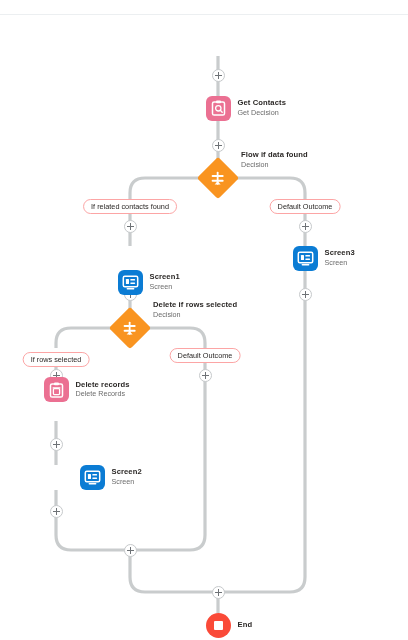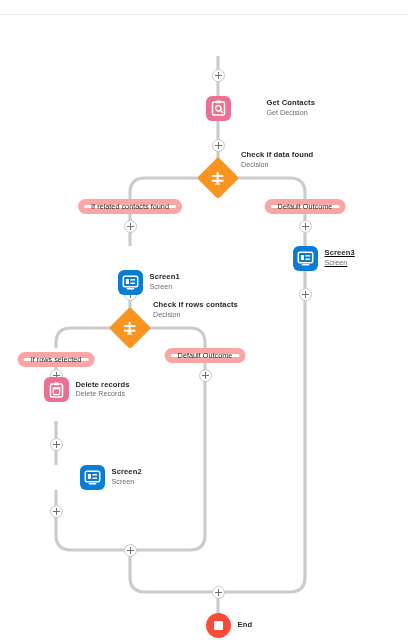--- a/index.html
+++ b/index.html
@@ -105,21 +105,21 @@
     content: "";
     position: absolute;
     background: #6e7276;
   }
   .plus:before { width: 7px; height: 1px; }
   .plus:after  { width: 1px; height: 7px; }
   
   .pill {
     position: absolute;
     background: #ffffff;
-    border: 6px solid #fca5a5;
+    border: 1px solid #fca5a5;
     border-radius: 10px;
     height: 15px;
     padding: 0 7px;
     display: flex; align-items: center; justify-content: center;
     font-size: 7.3px;
     color: #2b2826;
     white-space: nowrap;
     transform: translateX(-50%);
   }
 </style>
@@ -187,21 +187,21 @@
     <span>Default Outcome</span>
   </div>
   <div class="pill" style="left:56px; top:352px;">
     <span>If rows selected</span>
   </div>
   <div class="pill" style="left:205px; top:347.5px;">
     <span>Default Outcome</span>
   </div>
 
 
-  <div class="node" style="left:205.5px; top:95.5px;gap:29px;">
+  <div class="node" style="left:205.5px; top:95.5px;">
     <div class="glyph">
       <div class="sq-icon sq-pink">
         <svg width="15" height="16" viewBox="0 0 15 16">
           <rect x="1.5" y="2" width="12" height="13" rx="1.6" fill="none" stroke="#ffffff" stroke-width="1.5"></rect>
           <rect x="5" y="0.6" width="5" height="2.6" rx="1" fill="#ffffff"></rect>
           <circle cx="7.3" cy="8.3" r="2.7" fill="none" stroke="#ffffff" stroke-width="1.3"></circle>
           <line x1="9.3" y1="10.3" x2="11.2" y2="12.2" stroke="#ffffff" stroke-width="1.4" stroke-linecap="round"></line>
         </svg>
       </div>
     </div>
@@ -218,21 +218,21 @@
           <svg width="16" height="15" viewBox="0 0 16 15">
             <rect x="2" y="4.2" width="12" height="1.9" rx="0.9" fill="#ffffff"></rect>
             <rect x="2" y="9.0" width="12" height="1.9" rx="0.9" fill="#ffffff"></rect>
             <rect x="7.1" y="0.8" width="1.8" height="13.2" rx="0.8" fill="#ffffff"></rect>
             <polygon points="8,10.4 11,13.6 5,13.6" fill="#ffffff"></polygon>
           </svg>
         </div>
       </div>
     </div>
     <div class="dec-labels">
-      <div class="lbl-title">Check if data found</div>
+      <div class="lbl-title">Flow if data found</div>
       <div class="lbl-sub">Decision</div>
     </div>
   </div>
 
   <div class="node" style="left:117.5px; top:245.5px;margin-top:24px;">
     <div class="glyph">
       <div class="sq-icon sq-blue">
         <svg width="17" height="15" viewBox="0 0 17 15">
           <rect x="1.3" y="1.3" width="14.4" height="10.4" rx="1.5" fill="none" stroke="#ffffff" stroke-width="1.5"></rect>
           <rect x="3.9" y="4.0" width="3.1" height="5.0" rx="0.6" fill="#ffffff"></rect>
@@ -241,21 +241,21 @@
           <rect x="4.6" y="13.0" width="7.8" height="1.5" rx="0.7" fill="#ffffff"></rect>
         </svg>
       </div>
     </div>
     <div class="labels">
       <div class="lbl-title">Screen1</div>
       <div class="lbl-sub">Screen</div>
     </div>
   </div>
 
-  <div class="node" style="left:292.5px; top:245.5px;text-decoration:underline;">
+  <div class="node" style="left:292.5px; top:245.5px;">
     <div class="glyph">
       <div class="sq-icon sq-blue">
         <svg width="17" height="15" viewBox="0 0 17 15">
           <rect x="1.3" y="1.3" width="14.4" height="10.4" rx="1.5" fill="none" stroke="#ffffff" stroke-width="1.5"></rect>
           <rect x="3.9" y="4.0" width="3.1" height="5.0" rx="0.6" fill="#ffffff"></rect>
           <rect x="8.3" y="4.0" width="4.8" height="1.5" rx="0.6" fill="#ffffff"></rect>
           <rect x="8.3" y="7.4" width="4.8" height="1.5" rx="0.6" fill="#ffffff"></rect>
           <rect x="4.6" y="13.0" width="7.8" height="1.5" rx="0.7" fill="#ffffff"></rect>
         </svg>
       </div>
@@ -273,21 +273,21 @@
           <svg width="16" height="15" viewBox="0 0 16 15">
             <rect x="2" y="4.2" width="12" height="1.9" rx="0.9" fill="#ffffff"></rect>
             <rect x="2" y="9.0" width="12" height="1.9" rx="0.9" fill="#ffffff"></rect>
             <rect x="7.1" y="0.8" width="1.8" height="13.2" rx="0.8" fill="#ffffff"></rect>
             <polygon points="8,10.4 11,13.6 5,13.6" fill="#ffffff"></polygon>
           </svg>
         </div>
       </div>
     </div>
     <div class="dec-labels">
-      <div class="lbl-title">Check if rows contacts</div>
+      <div class="lbl-title">Delete if rows selected</div>
       <div class="lbl-sub">Decision</div>
     </div>
   </div>
 
   <div class="node" style="left:43.5px; top:377px;">
     <div class="glyph">
       <div class="sq-icon sq-pink">
         <svg width="15" height="16" viewBox="0 0 15 16">
           <rect x="1.5" y="2" width="12" height="13" rx="1.6" fill="none" stroke="#ffffff" stroke-width="1.5"></rect>
           <rect x="5" y="0.6" width="5" height="2.6" rx="1" fill="#ffffff"></rect>

